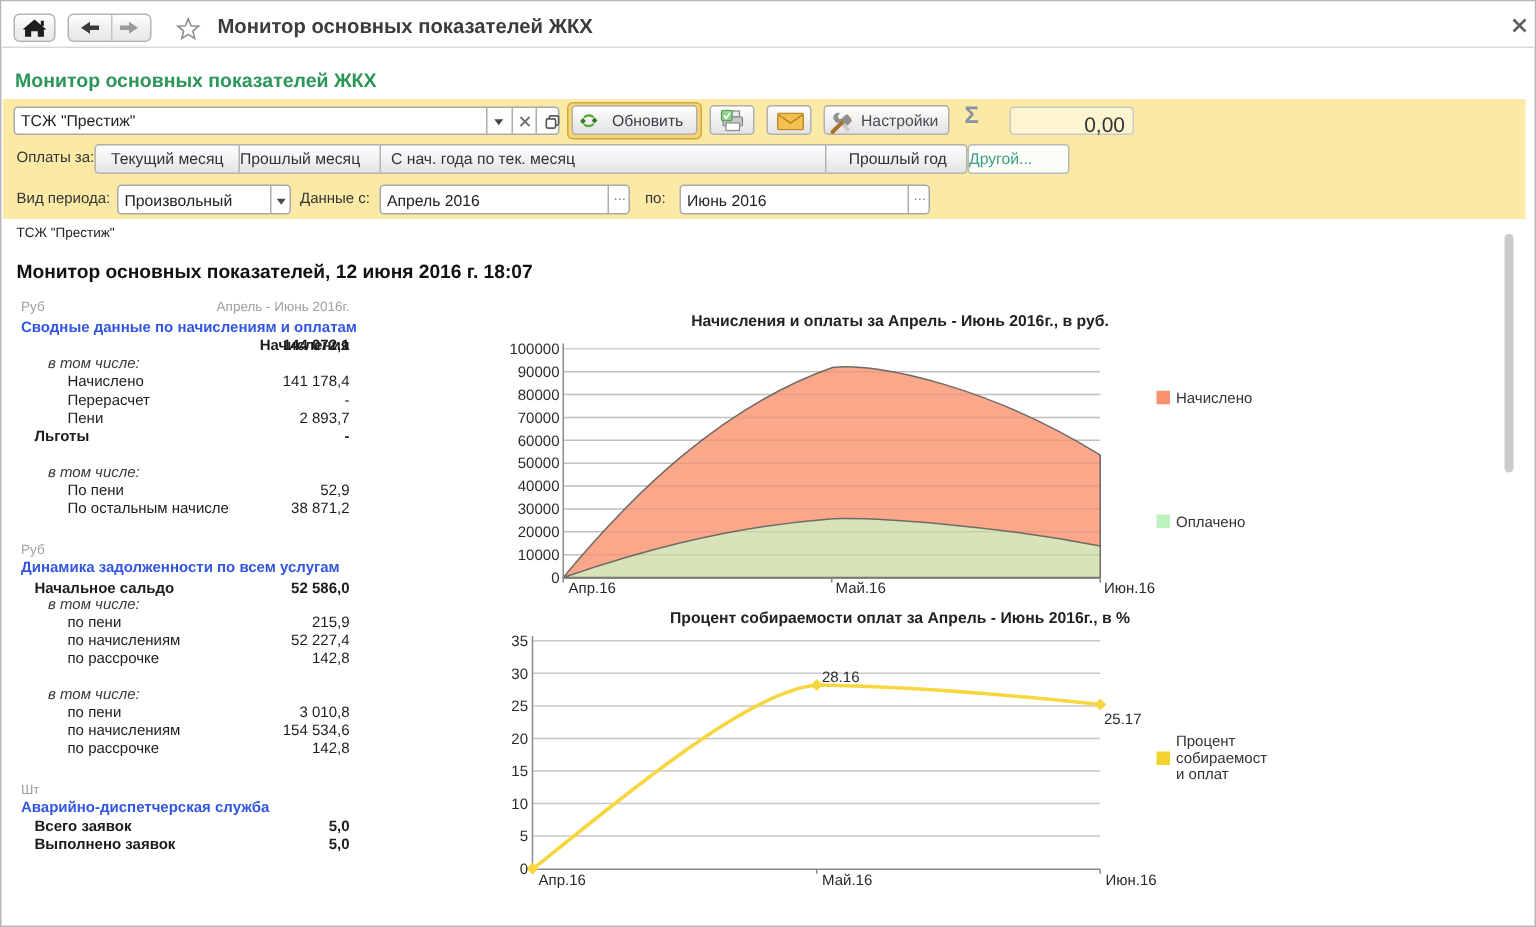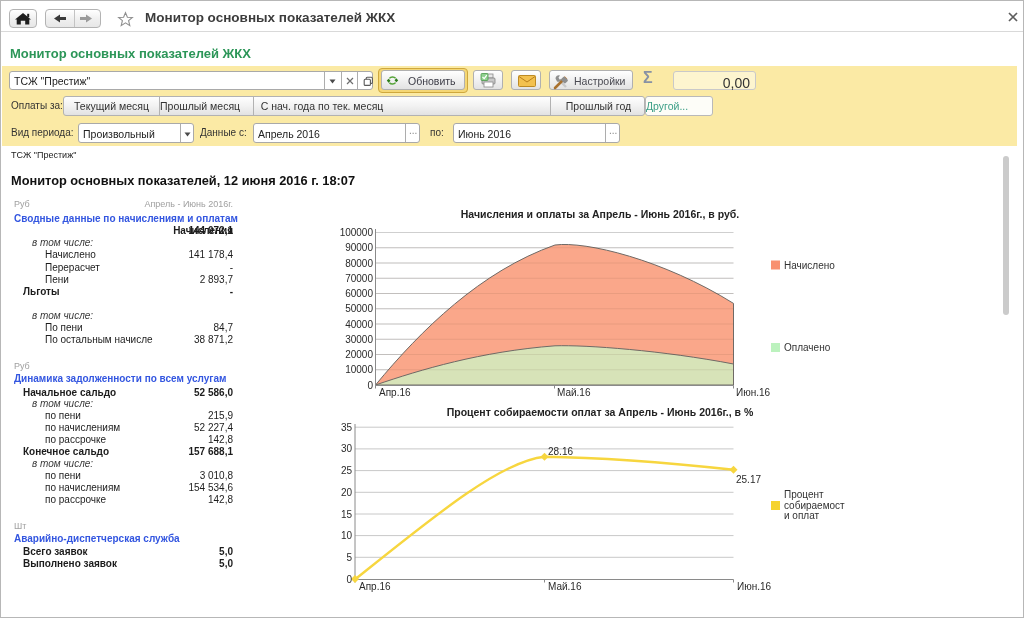--- a/index.html
+++ b/index.html
@@ -146,30 +146,29 @@
 
   <div class="row gr" style="top:198px;">Руб<span class="v">Апрель - Июнь 2016г.</span></div>
   <div class="row bl" style="top:212px;">Сводные данные по начислениям и оплатам</div>
   <div class="row b" style="top:224px; padding-left:9px;text-align:right;">Начисления<span class="v">144 072,1</span></div>
   <div class="row it" style="top:236px; padding-left:18px;">в том числе:</div>
   <div class="row" style="top:248px; padding-left:31px;">Начислено<span class="v">141 178,4</span></div>
   <div class="row" style="top:260.5px; padding-left:31px;">Перерасчет<span class="v">-</span></div>
   <div class="row" style="top:272.5px; padding-left:31px;">Пени<span class="v">2 893,7</span></div>
   <div class="row b" style="top:284.5px; padding-left:9px;">Льготы<span class="v">-</span></div>
   <div class="row it" style="top:308.5px; padding-left:18px;">в том числе:</div>
-  <div class="row" style="top:321px; padding-left:31px;">По пени<span class="v">84,7</span></div>
+  <div class="row" style="top:321px; padding-left:31px;">По пени<span class="v">52,9</span></div>
   <div class="row" style="top:333px; padding-left:31px;"><span style="display:inline-block; width:108px; overflow:hidden; white-space:nowrap;">По остальным начислениям</span><span class="v">38 871,2</span></div>
   <div class="row gr" style="top:359.5px;">Руб</div>
   <div class="row bl" style="top:372px;">Динамика задолженности по всем услугам</div>
   <div class="row b" style="top:385.5px; padding-left:9px;">Начальное сальдо<span class="v">52 586,0</span></div>
   <div class="row it" style="top:397px; padding-left:18px;">в том числе:</div>
   <div class="row" style="top:409px; padding-left:31px;">по пени<span class="v">215,9</span></div>
   <div class="row" style="top:421px; padding-left:31px;">по начислениям<span class="v">52 227,4</span></div>
   <div class="row" style="top:433px; padding-left:31px;">по рассрочке<span class="v">142,8</span></div>
-  <div class="row b" style="top:445px; padding-left:9px;">Конечное сальдо<span class="v">157 688,1</span></div>
   <div class="row it" style="top:457px; padding-left:18px;">в том числе:</div>
   <div class="row" style="top:469px; padding-left:31px;">по пени<span class="v">3 010,8</span></div>
   <div class="row" style="top:481px; padding-left:31px;">по начислениям<span class="v">154 534,6</span></div>
   <div class="row" style="top:493px; padding-left:31px;">по рассрочке<span class="v">142,8</span></div>
   <div class="row gr" style="top:520px;">Шт</div>
   <div class="row bl" style="top:532px;">Аварийно-диспетчерская служба</div>
   <div class="row b" style="top:545px; padding-left:9px;">Всего заявок<span class="v">5,0</span></div>
   <div class="row b" style="top:557px; padding-left:9px;">Выполнено заявок<span class="v">5,0</span></div>
   <svg id="charts" width="1024" height="618" style="position:absolute; left:0; top:0;">
 

